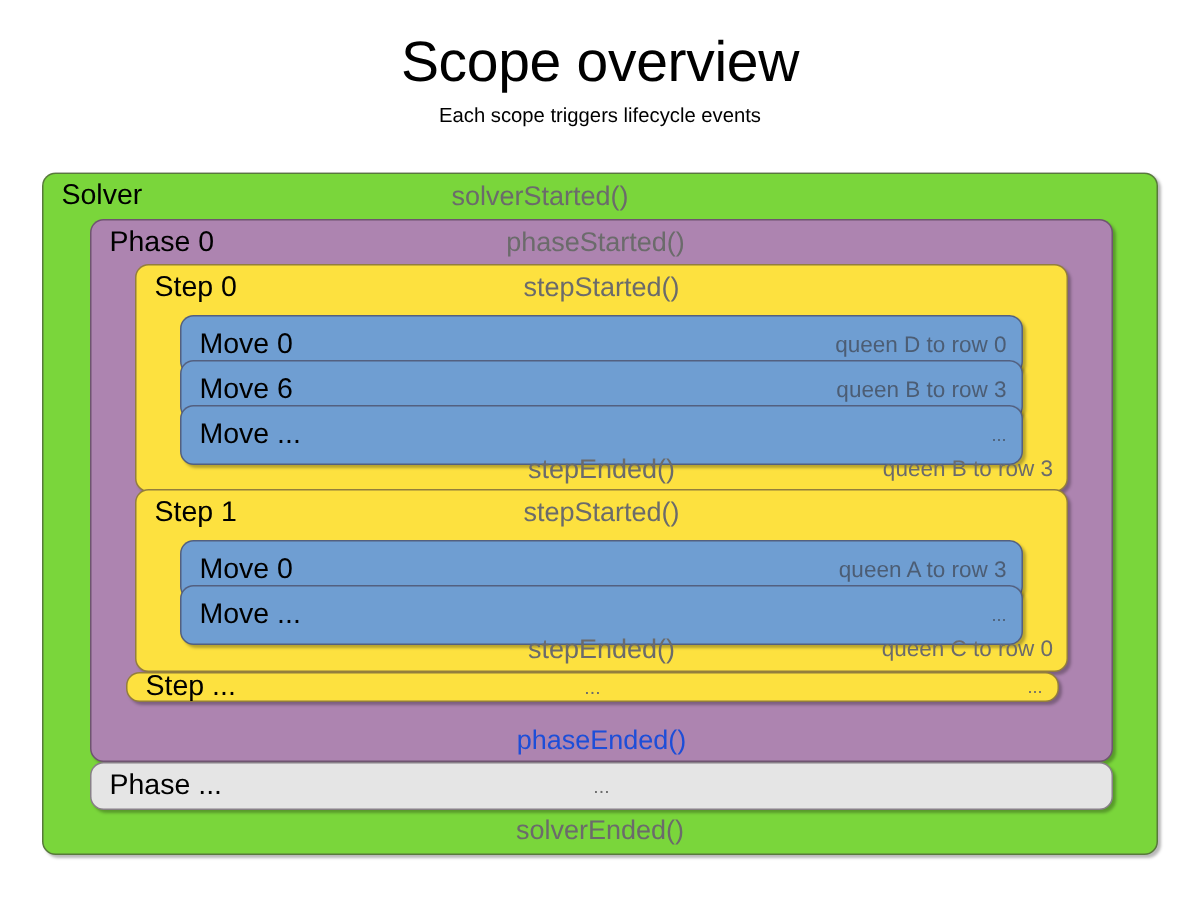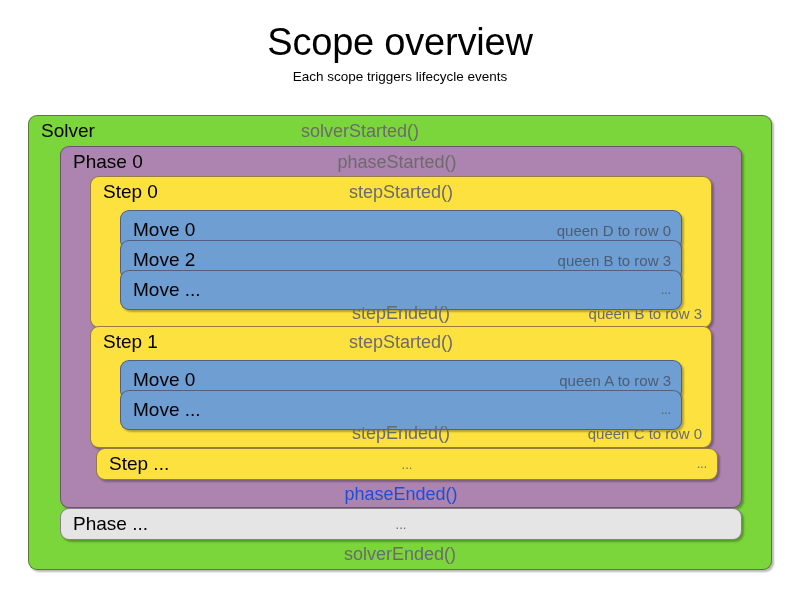--- a/index.html
+++ b/index.html
@@ -78,21 +78,21 @@
   .step   { background: #fde13f; }
   .move   { background: #6f9ed2; }
 
   .move .scope-name { font-size: 19px; }
 
   
   #solver-box { left: 28px;  top: 115px; width: 744px; height: 455px; }
   #phase0-box { left: 60px;  top: 146px; width: 682px; height: 362px; }
   #step0-box  { left: 90px;  top: 176px; width: 622px; height: 152px; }
   #step1-box  { left: 90px;  top: 326px; width: 622px; height: 122px; }
-  #steps-box  { left: 96px;  top: 448px; width: 622px; height: 32px; }
+  #steps-box  { left: 84px;  top: 448px; width: 622px; height: 20px; }
   #phases-box { left: 60px;  top: 508px; width: 682px; height: 32px; }
 
   .move-box   { left: 120px; width: 562px; height: 40px; }
   #m00 { top: 210px; } #m01 { top: 240px; } #m02 { top: 270px; }
   #m10 { top: 360px; } #m11 { top: 390px; }
 
   .move-right {
     position: absolute;
     right: 10px;
     top: 50%;
@@ -144,21 +144,21 @@
     <span class="scope-name">Step 0</span>
   </div>
 </div>
 <div class="evt muted" style="position: absolute; left: 90px; width: 622px; text-align: center; top: 192px; color: rgb(107, 107, 107);">stepStarted()</div>
 
 <div class="scope move move-box" id="m00" style="background: rgb(111, 158, 210);">
   <span class="scope-name">Move 0</span>
   <span class="move-right" style="color: rgb(76, 93, 116);">queen D to row 0</span>
 </div>
 <div class="scope move move-box" id="m01" style="background: rgb(111, 158, 210);">
-  <span class="scope-name">Move 2</span>
+  <span class="scope-name">Move 6</span>
   <span class="move-right" style="color: rgb(76, 93, 116);">queen B to row 3</span>
 </div>
 <div class="scope move move-box" id="m02" style="background: rgb(111, 158, 210);">
   <span class="scope-name">Move ...</span>
   <span class="move-right dots" style="color: rgb(76, 93, 116);">...</span>
 </div>
 
 <div class="evt muted" style="position: absolute; left: 90px; width: 622px; text-align: center; top: 313px; color: rgb(107, 107, 107);">stepEnded()</div>
 <div class="right-note" style="right: 98px; top: 313px; color: rgb(107, 107, 107);">queen B to row 3</div>
 

